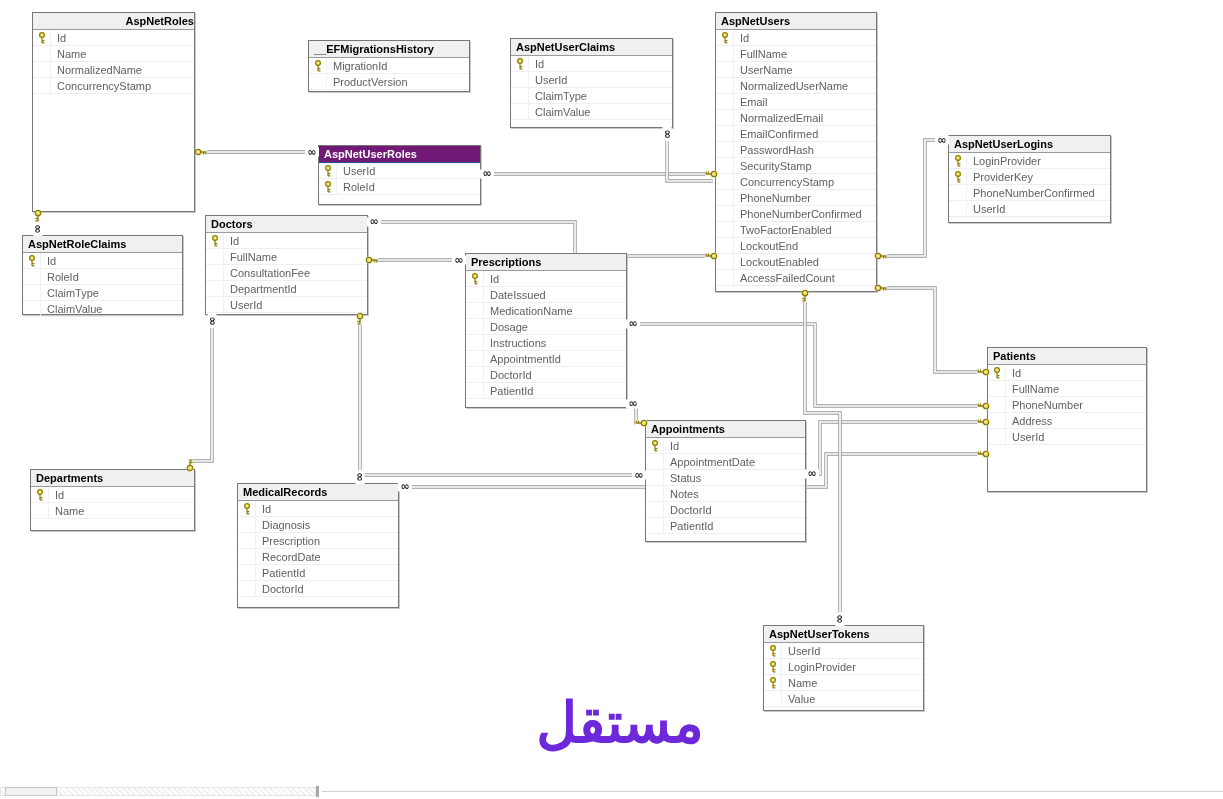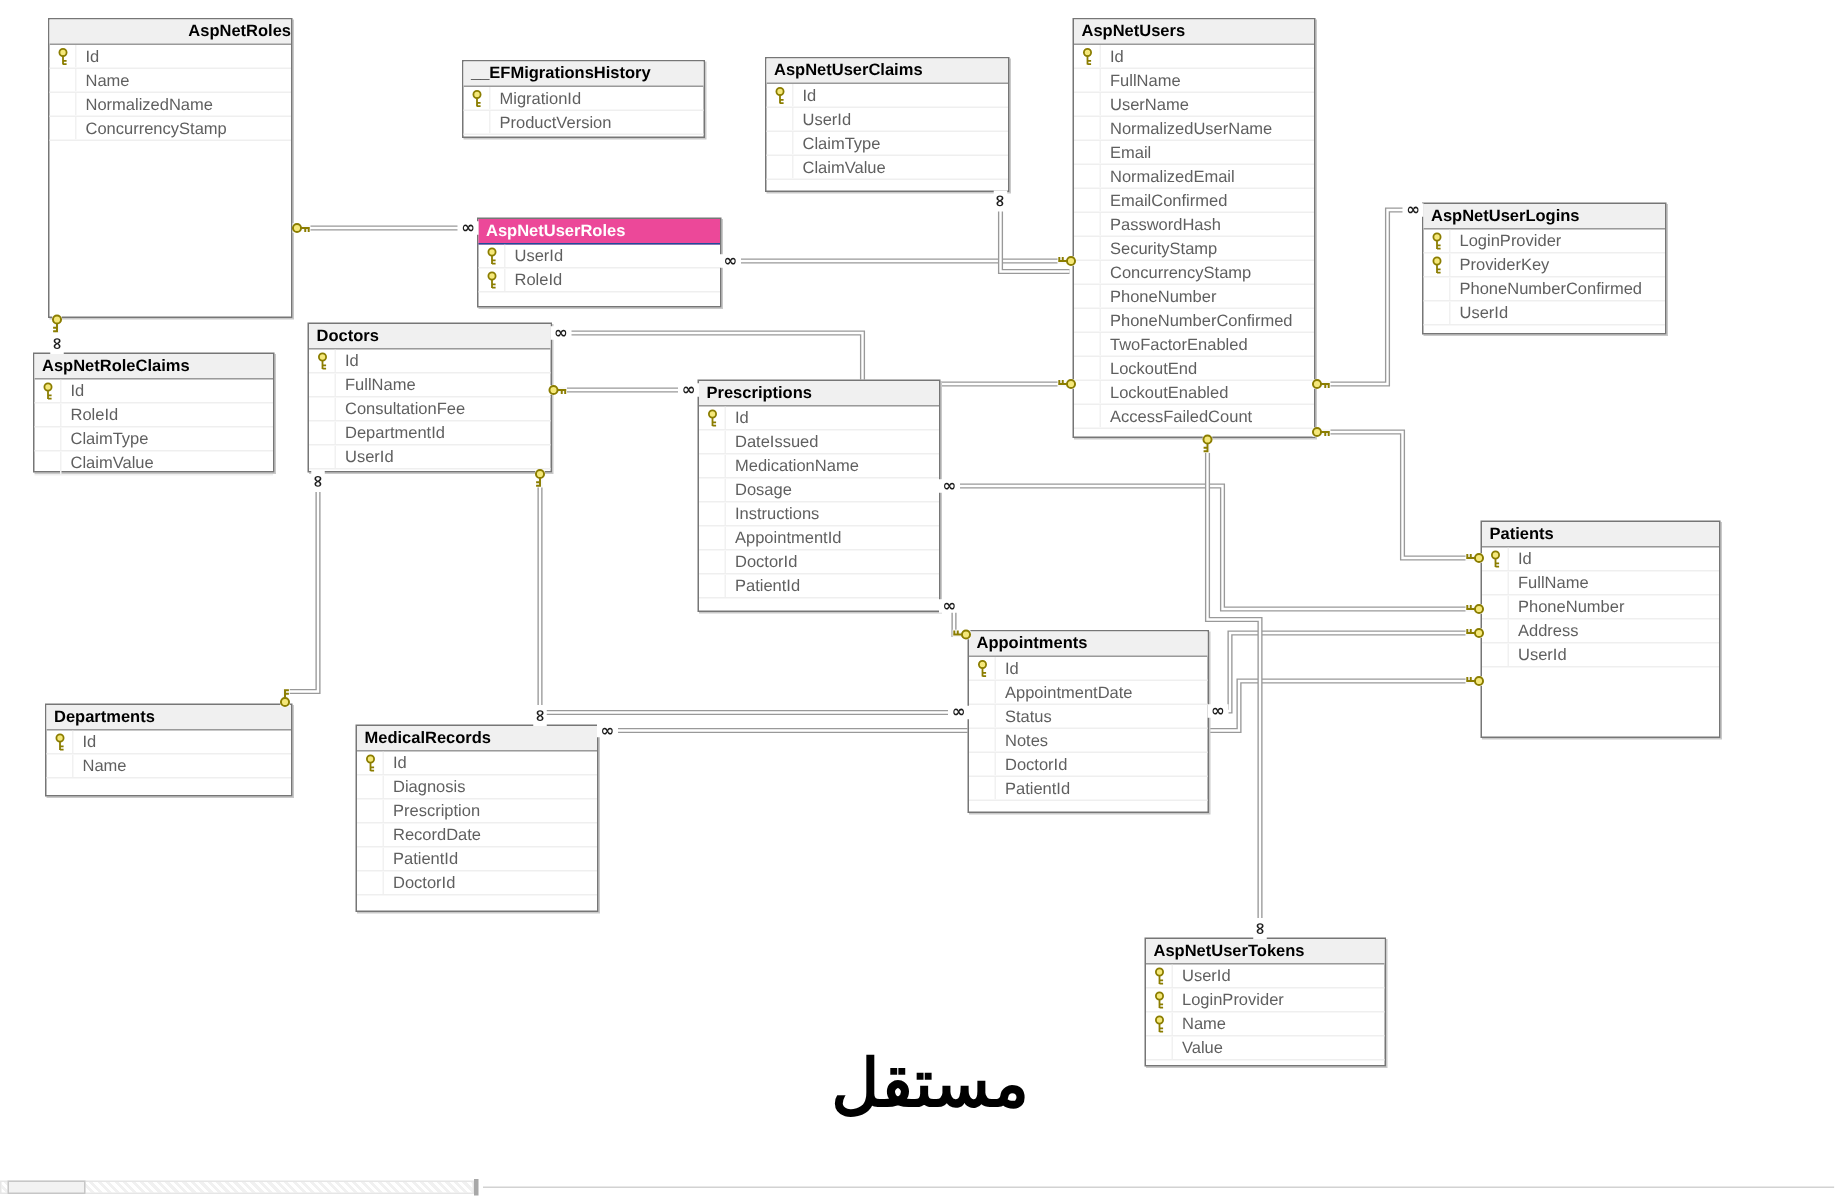--- a/index.html
+++ b/index.html
@@ -13,36 +13,36 @@
   .tbl{
     position:absolute;z-index:2;background:#ffffff;
     border:1px solid #767676;box-shadow:1px 1px 0 #c9c9c9;
     box-sizing:border-box;
   }
   .tbl-header{
     height:17px;line-height:16px;background:#f0f0f0;border-bottom:1px solid #9a9a9a;
     font-size:11px;font-weight:bold;color:#000;padding:0 0 0 5px;white-space:nowrap;
     overflow:hidden;box-sizing:border-box;
   }
-  .tbl.selected .tbl-header{background:#ec4899;color:#ffffff;border-bottom:1px solid #1d4f9b;}
+  .tbl.selected .tbl-header{background:#701a75;color:#ffffff;border-bottom:1px solid #1d4f9b;}
   .tbl-row{
     height:16px;display:flex;align-items:center;
     border-bottom:1px solid #efefef;box-sizing:border-box;
     font-size:11px;color:#5f5f5f;white-space:nowrap;overflow:hidden;
   }
   .gutter{
     width:18px;flex:0 0 18px;height:100%;display:flex;align-items:center;justify-content:center;
     border-right:1px solid #f1f1f1;box-sizing:border-box;
   }
   .col-name{padding-left:6px;}
   .watermark{
     position:absolute;z-index:1;left:470px;top:696px;width:300px;text-align:center;
     user-select:none;
   }
-  .wm-ar{font-size:44px;font-weight:bold;color:#000000;line-height:54px;}
+  .wm-ar{font-size:56px;font-weight:bold;color:#6d28d9;line-height:54px;}
   .wm-en{font-size:34px;font-weight:bold;color:#dcdcdc;line-height:32px;letter-spacing:1px;margin-top:48px;}
   .hscroll{position:absolute;z-index:4;left:0;bottom:2px;height:11px;width:1223px;}
   .hs-track{
     position:absolute;left:0;top:1px;height:9px;width:316px;
     background:repeating-linear-gradient(45deg,#ffffff 0 2px,#f1f1f1 2px 4px);
     border:1px solid #e6e6e6;box-sizing:border-box;
   }
   .hs-thumb{
     position:absolute;left:5px;top:1px;height:9px;width:52px;
     background:#f2f2f2;border:1px solid #c6c6c6;box-sizing:border-box;

